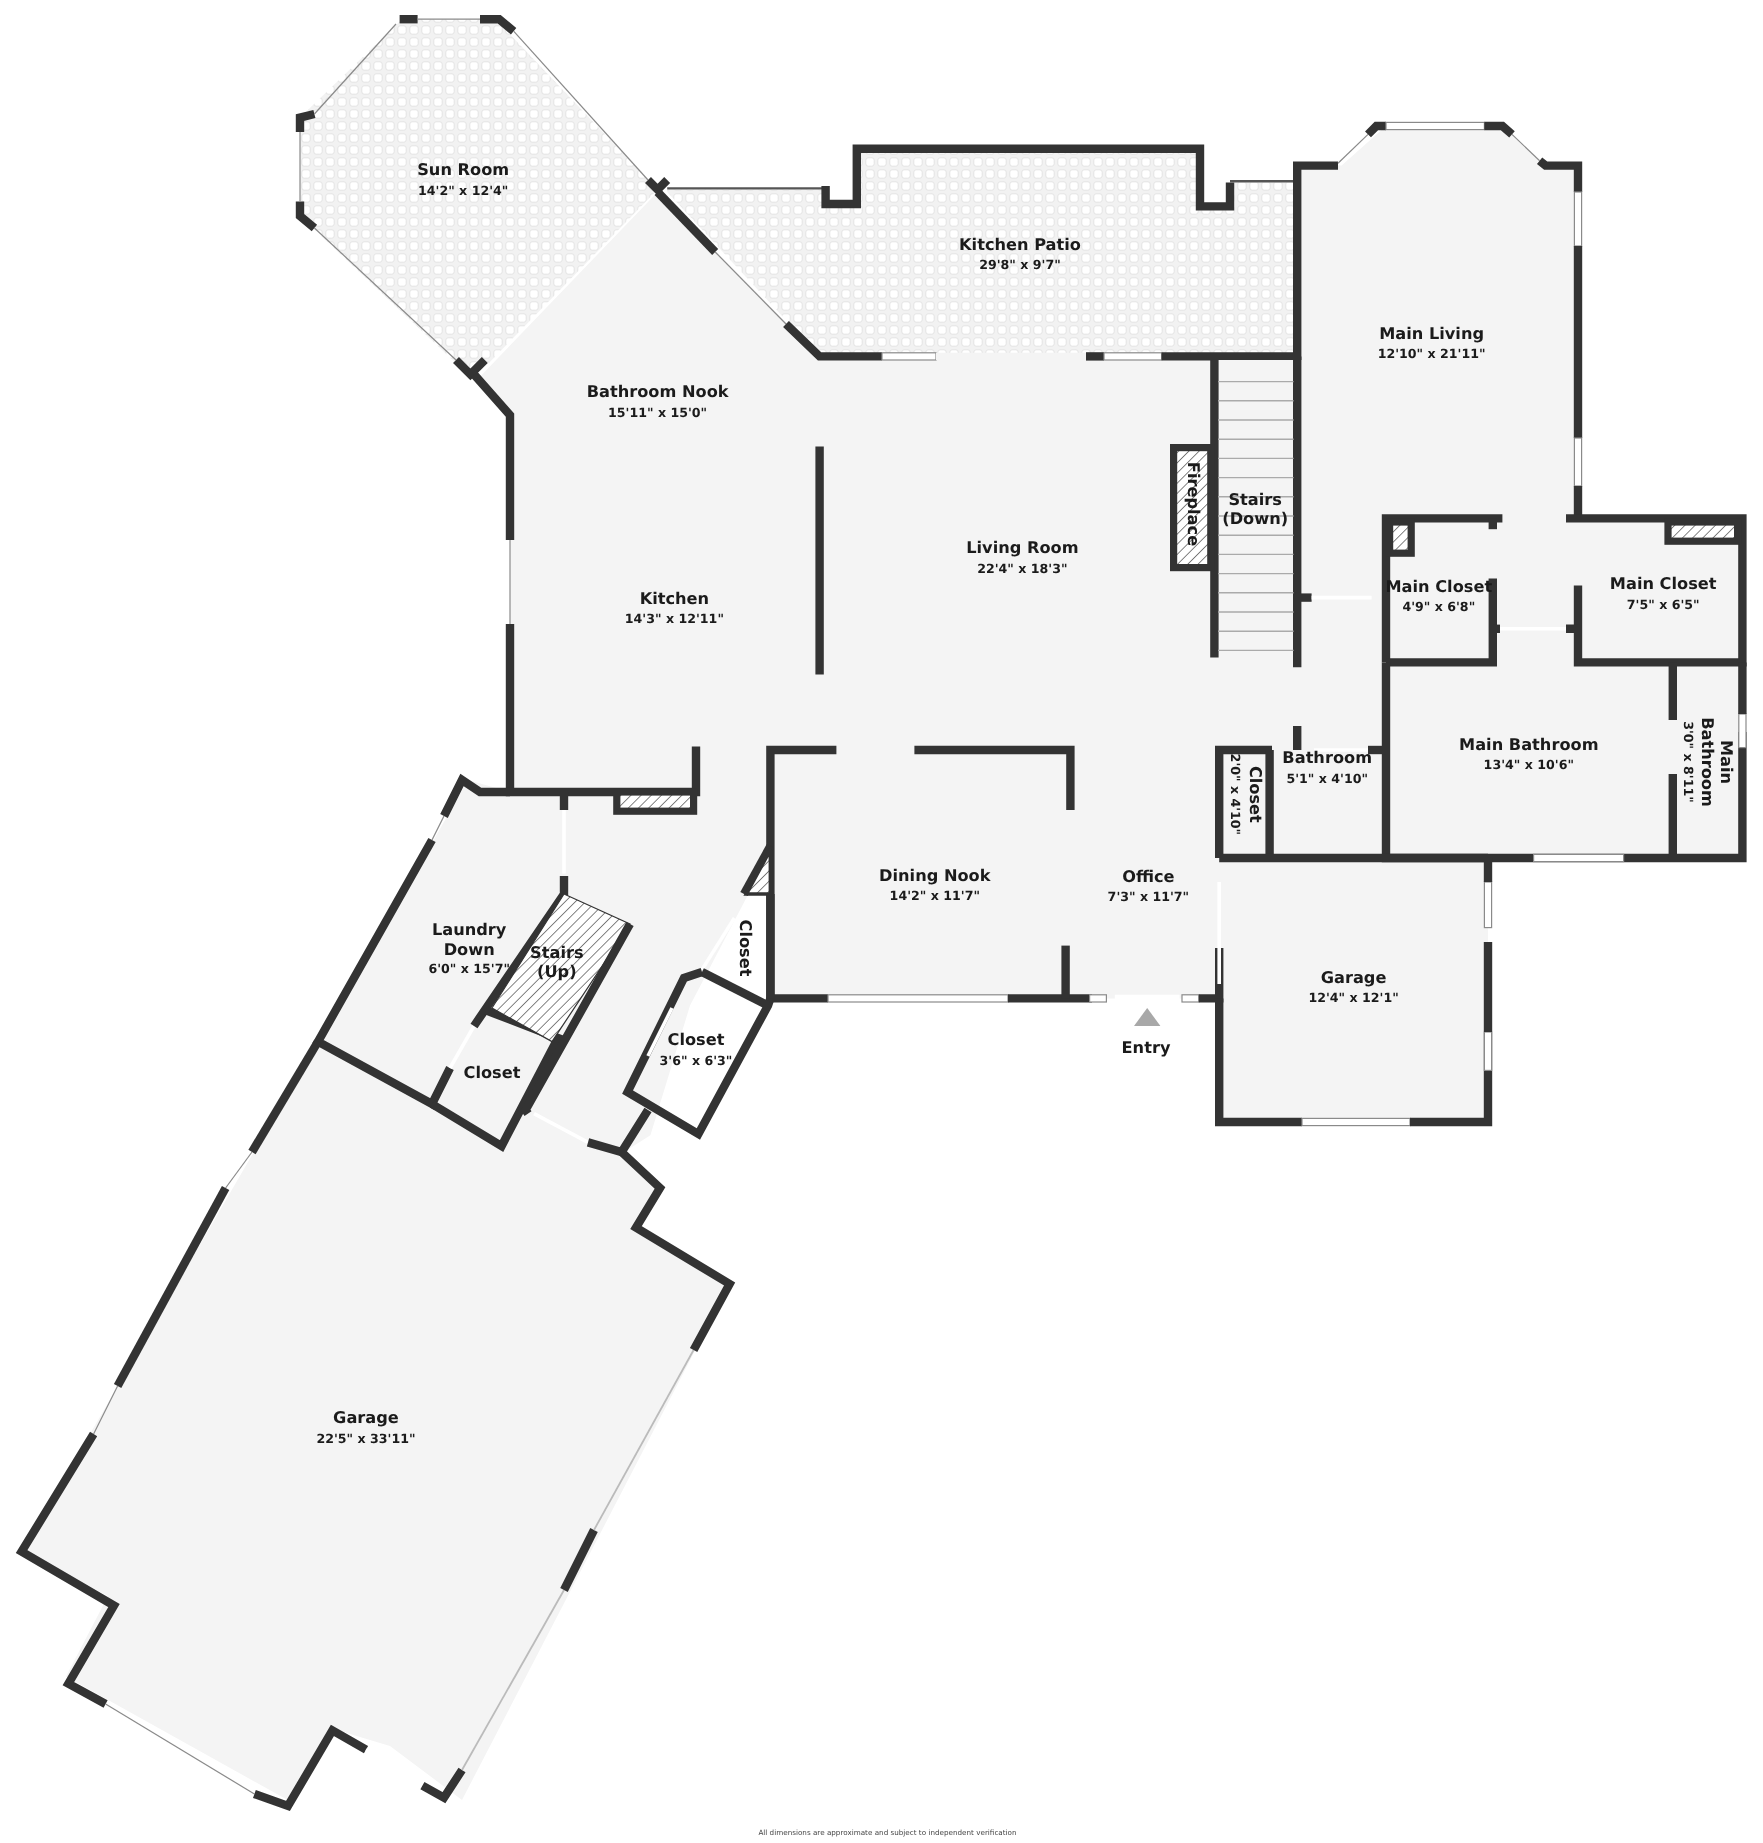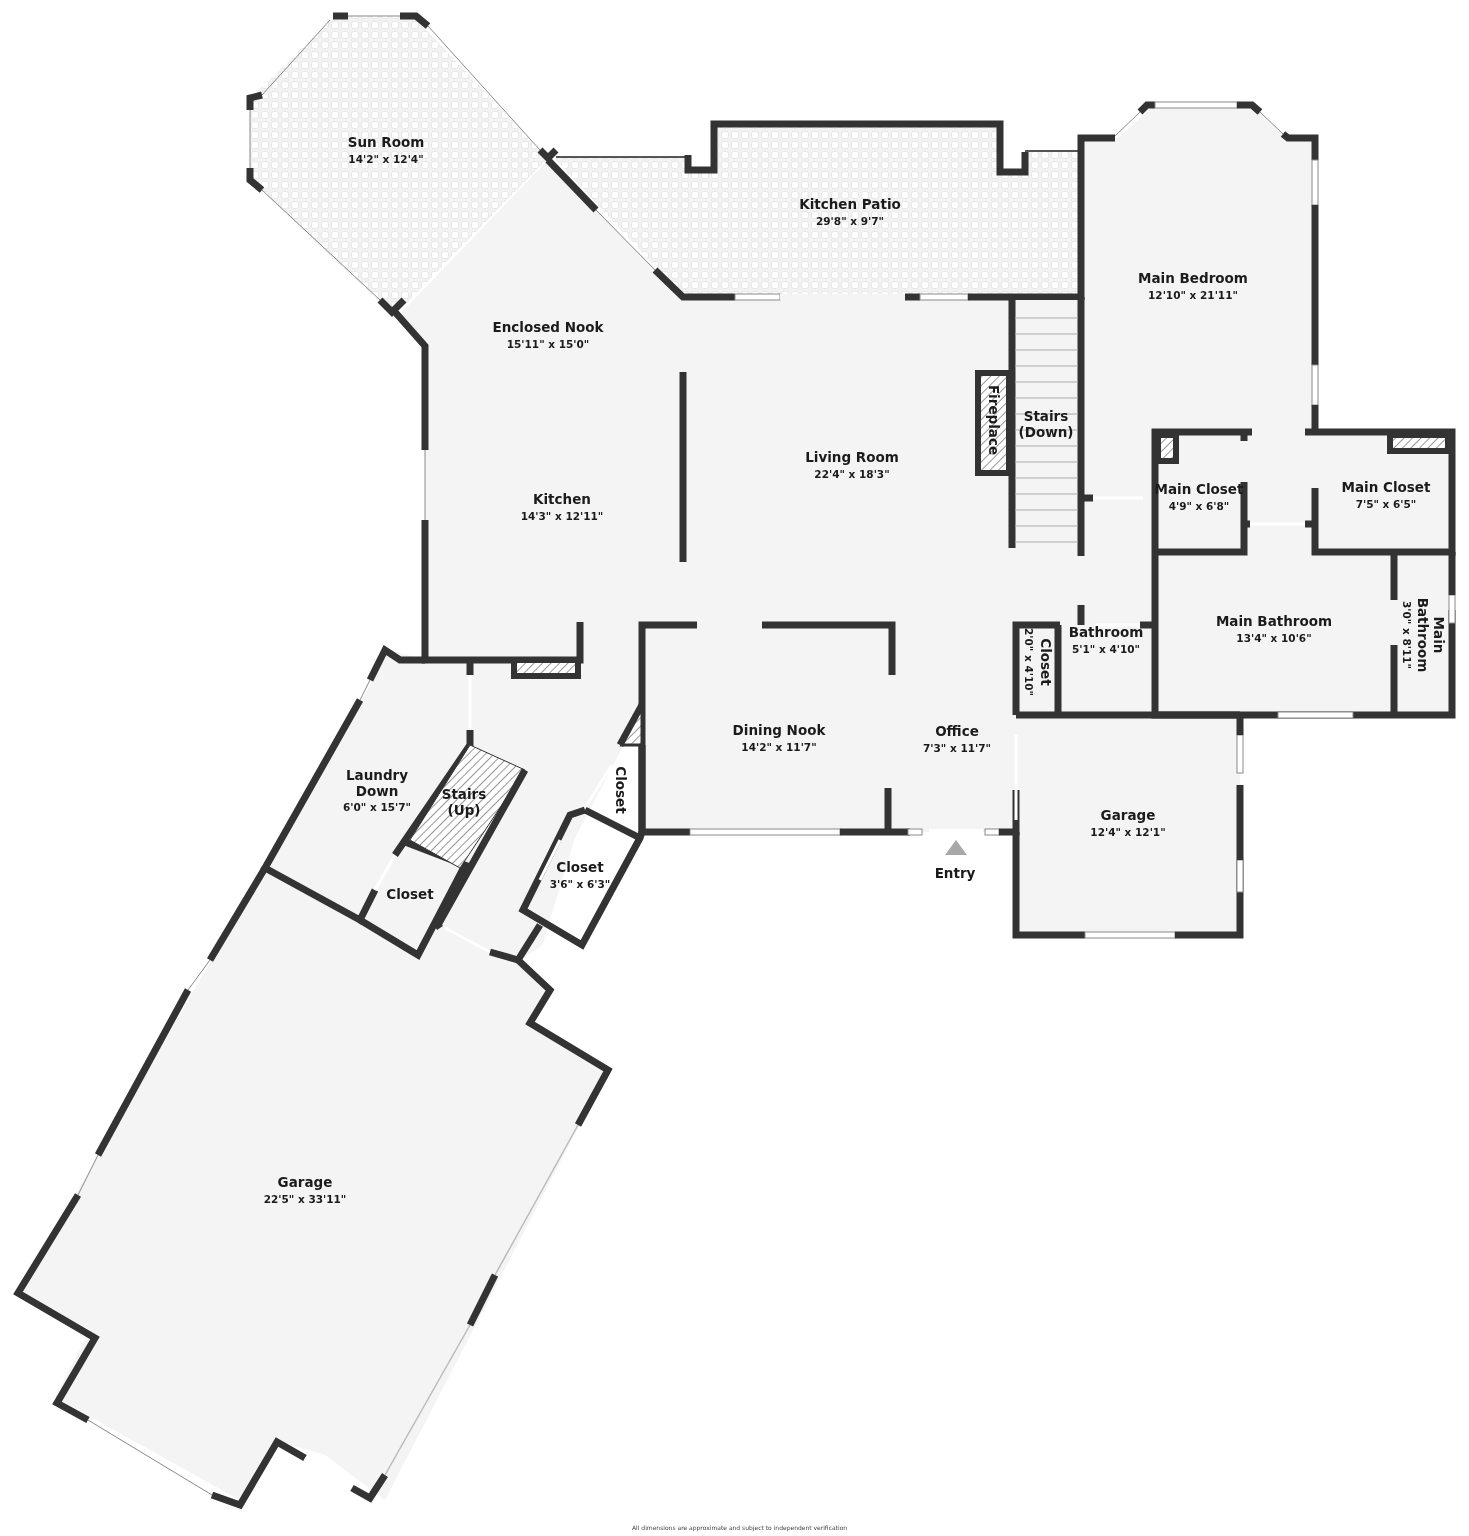--- a/index.html
+++ b/index.html
@@ -212,25 +212,25 @@
 
 <div class="label" style="left:386px;top:150px">
   <span class="name">Sun Room</span>
     <span class="dim">14'2" x 12'4"</span>
 </div>
 <div class="label" style="left:850px;top:212px">
   <span class="name">Kitchen Patio</span>
     <span class="dim">29'8" x 9'7"</span>
 </div>
 <div class="label" style="left:1193px;top:286px">
-  <span class="name">Main Bedroom</span>
+  <span class="name">Main Living</span>
     <span class="dim">12'10" x 21'11"</span>
 </div>
 <div class="label" style="left:548px;top:335px">
-  <span class="name">Enclosed Nook</span>
+  <span class="name">Bathroom Nook</span>
     <span class="dim">15'11" x 15'0"</span>
 </div>
 <div class="label" style="left:562px;top:507px">
   <span class="name">Kitchen</span>
     <span class="dim">14'3" x 12'11"</span>
 </div>
 <div class="label" style="left:852px;top:465px">
   <span class="name">Living Room</span>
     <span class="dim">22'4" x 18'3"</span>
 </div>
@@ -270,21 +270,21 @@
     <span class="dim">14'2" x 11'7"</span>
 </div>
 <div class="label" style="left:957px;top:739px">
   <span class="name">Office</span>
     <span class="dim">7'3" x 11'7"</span>
 </div>
 <div class="label" style="left:1128px;top:823px">
   <span class="name">Garage</span>
     <span class="dim">12'4" x 12'1"</span>
 </div>
-<div class="label" style="left:377px;top:791px">
+<div class="label" style="left:391px;top:791px">
   <span class="name">Laundry</span>
     <span class="name">Down</span>
     <span class="dim">6'0" x 15'7"</span>
 </div>
 <div class="label" style="left:464px;top:803px">
   <span class="name">Stairs</span>
     <span class="name">(Up)</span>
 </div>
 <div class="label" style="left:410px;top:895px">
   <span class="name">Closet</span>

